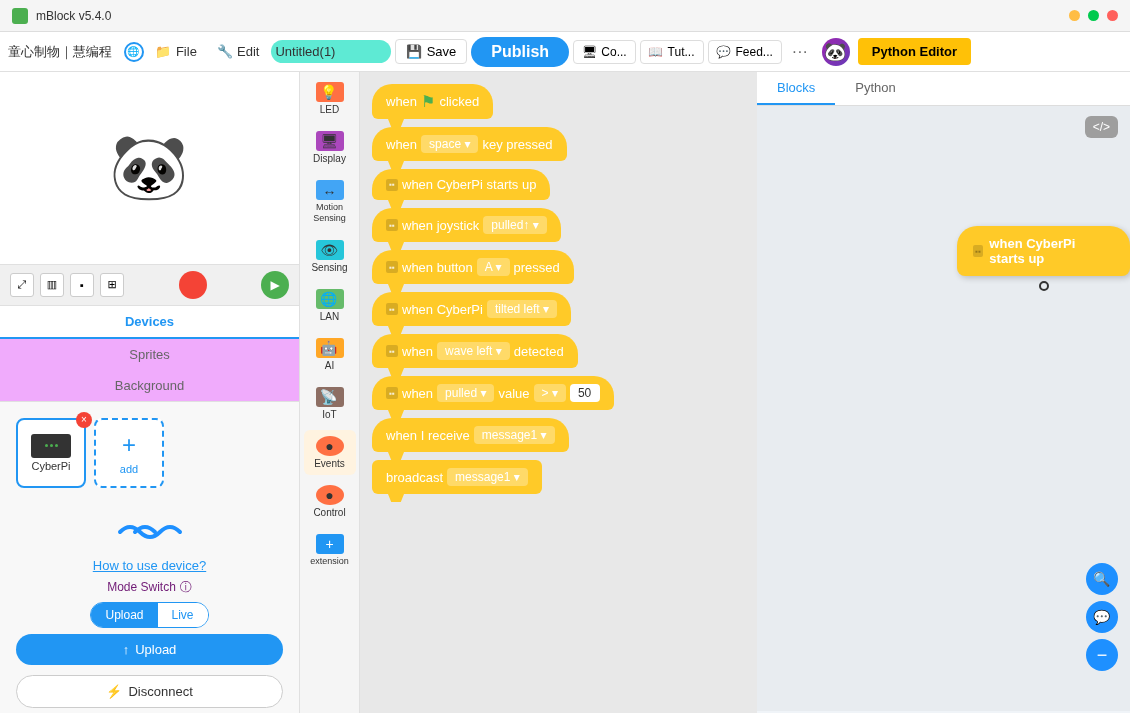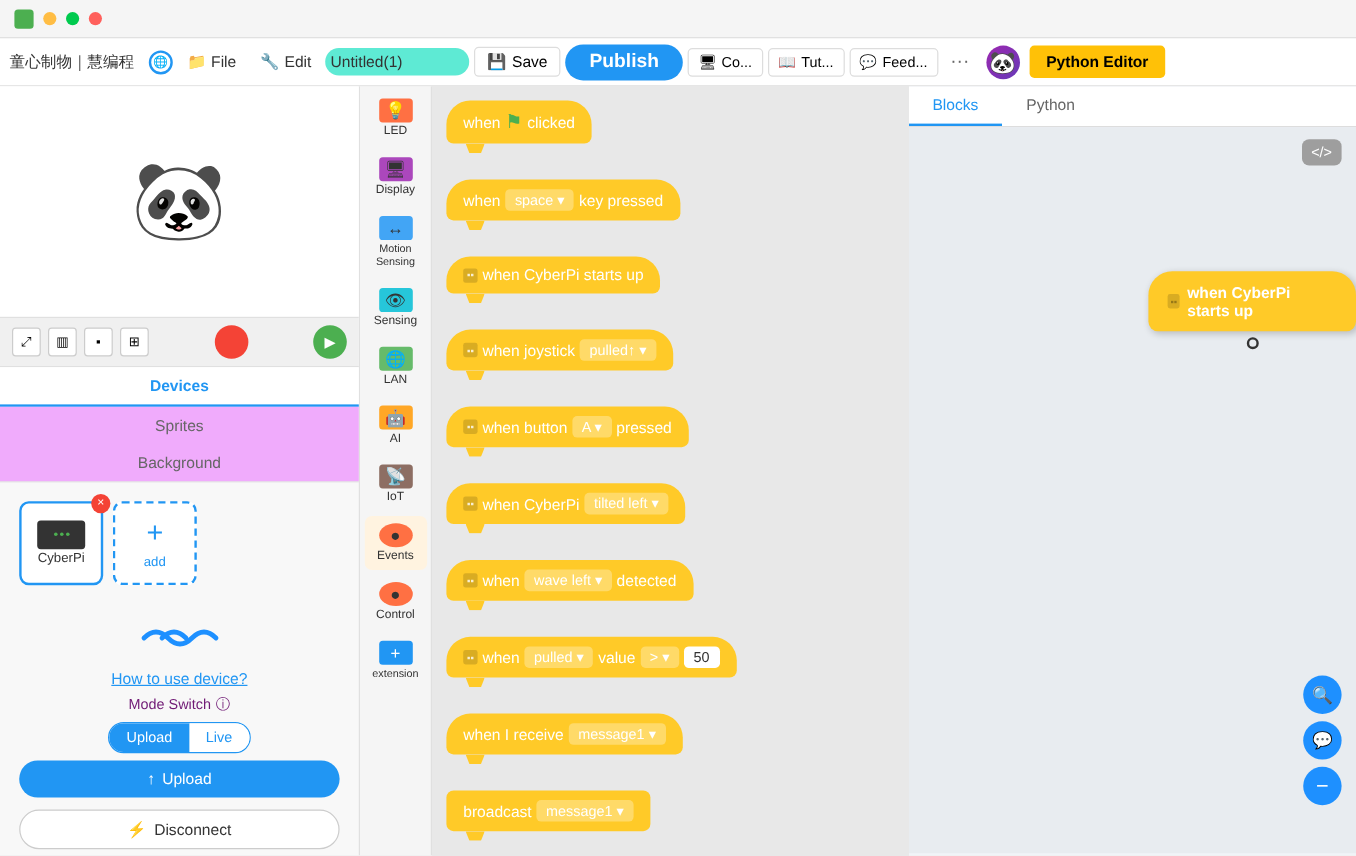--- a/index.html
+++ b/index.html
@@ -153,21 +153,21 @@
       padding: 12px;
       overflow: hidden;
       position: relative;
     }
 
     
     .block {
       display: inline-flex; align-items: center; gap: 4px;
       padding: 8px 14px; border-radius: 8px;
       font-size: 13px; font-weight: 500; color: #fff;
-      margin-bottom: 24px; cursor: grab; position: relative;
+      margin-bottom: 2px; cursor: grab; position: relative;
       white-space: nowrap;
     }
     .block-gold { background: #FFB300; }
 
     .block::before {
       content: ''; position: absolute; bottom: -8px; left: 16px;
       width: 16px; height: 8px; background: inherit;
       clip-path: polygon(0 0, 100% 0, 80% 100%, 20% 100%);
     }
 
@@ -238,20 +238,21 @@
     .win-btns { display: flex; gap: 8px; }
     .win-btn { width: 11px; height: 11px; border-radius: 50%; border: none; cursor: pointer; }
 
     .devices-row { display: flex; gap: 8px; padding: 8px; }
   </style>
 </head>
 <body>
 
 <div class="win-titlebar">
   <div class="win-icon" style="background:#4CAF50;border-radius:3px;"></div>
+  <span class="win-title">mBlock v5.4.0</span>
   <div class="win-btns">
     <button class="win-btn" style="background:#ffbd44;"></button>
     <button class="win-btn" style="background:#00ca4e;"></button>
     <button class="win-btn" style="background:#ff605c;"></button>
   </div>
 </div>
 
 <div class="menubar">
   <div class="menubar-brand">
     <span class="brand-text">童心制物｜慧编程</span>

